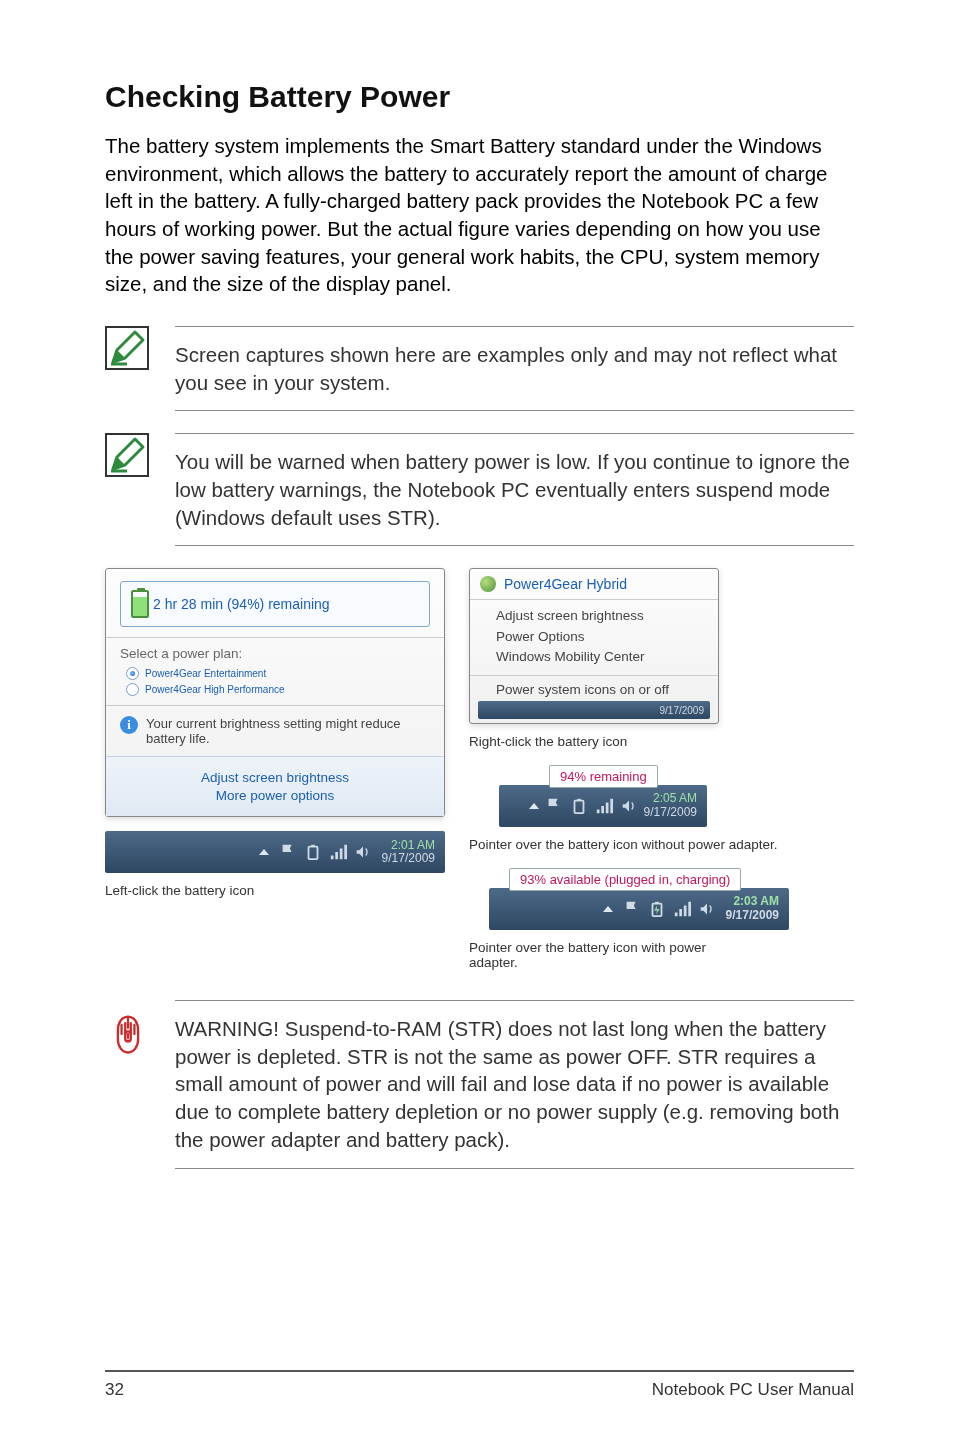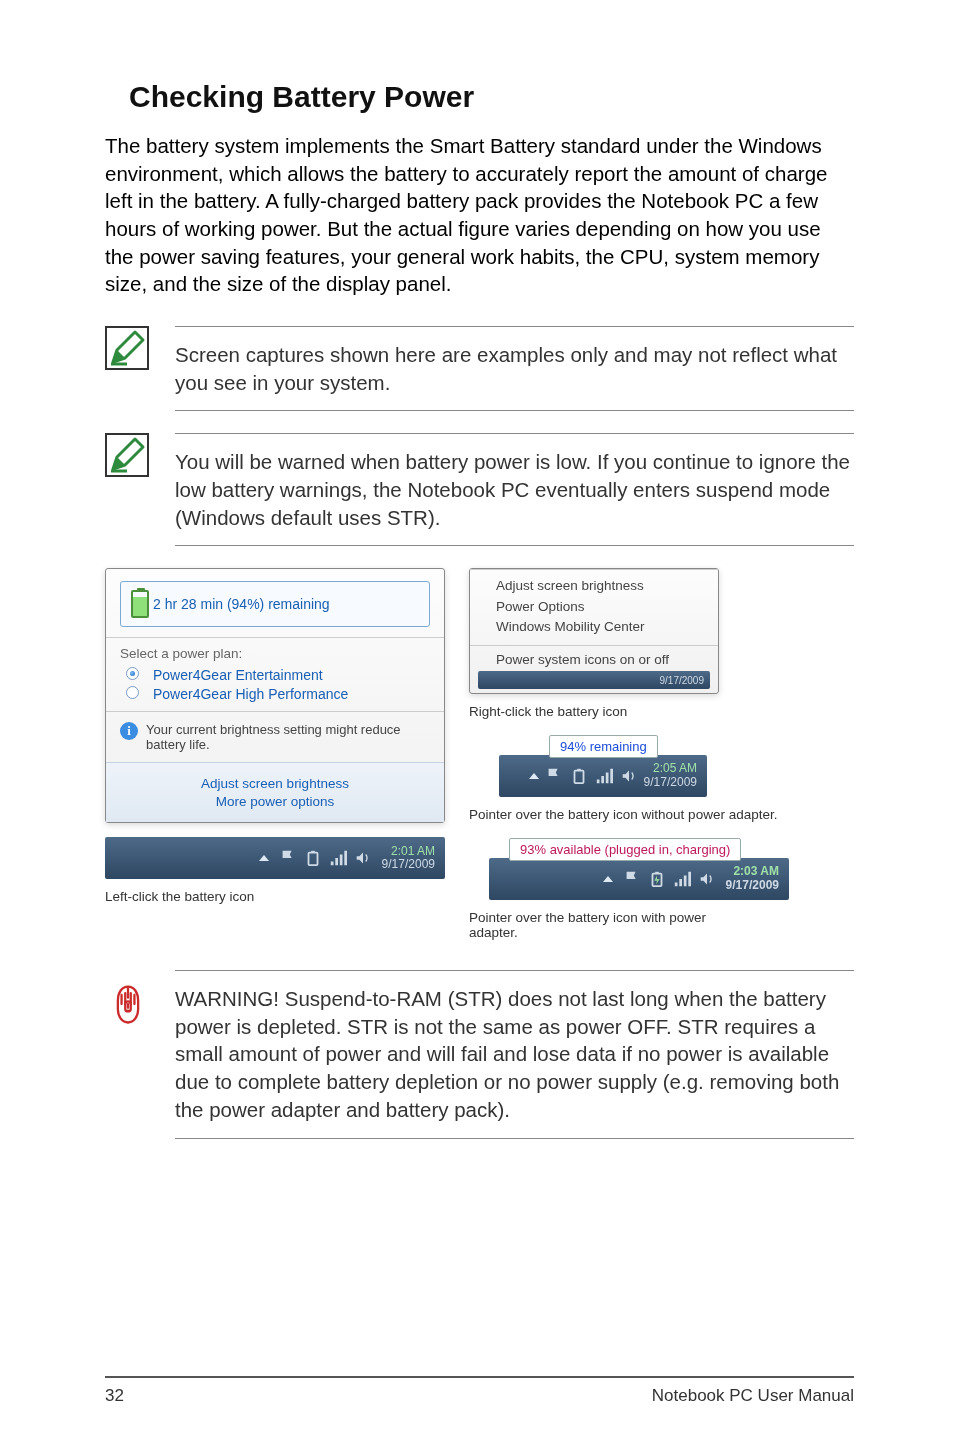--- a/index.html
+++ b/index.html
@@ -10,21 +10,20 @@
     font-family: "Segoe UI", "Helvetica Neue", Arial, sans-serif;
     color: #222;
     position: relative;
     padding: 80px 100px 0 105px;
   }
   h2.title {
     font-size: 30px;
     font-weight: 700;
     margin-bottom: 18px;
     color: #111;
-    margin-left: 24px;
   }
   .intro {
     font-size: 20.5px;
     line-height: 1.35;
     color: #000000;
     margin-bottom: 28px;
   }
   .note-row {
     display: flex;
     align-items: flex-start;
@@ -101,21 +100,21 @@
   .batt-ico::before {
     content:""; position:absolute; top:-4px; left:4px; width:8px; height:3px;
     background:#4c8f3a; border-radius:1px;
   }
   .remain-text { color: #1a5fb4; font-size: 14px; }
   .popup hr { border:0; border-top:1px solid #ccc; margin:0; }
   .popup .plan {
     padding: 8px 14px 6px 14px;
   }
   .plan-label { color:#666; margin-bottom:6px; }
-  .radio-row { display:flex; align-items:flex-start; gap:14px; margin: 3px 0 3px 6px; font-size:14px; }
+  .radio-row { display:flex; align-items:center; gap:6px; margin: 3px 0 3px 6px; font-size:10px; }
   .radio {
     width:13px; height:13px; border-radius:50%;
     border:1px solid #7a9cc6; display:inline-block; position:relative; background:#fff;
   }
   .radio.sel::after {
     content:""; position:absolute; inset:3px; border-radius:50%;
     background:radial-gradient(circle at 40% 40%, #7cc0ff, #1a5fb4);
   }
   .radio-text { color:#1a5fb4; }
   .popup .info {
@@ -187,21 +186,21 @@
     display:inline-block;
     border:1px solid #9aa;
     background:#fff;
     padding: 3px 10px;
     font-size:13px;
     border-radius:2px;
     margin-left: 80px;
     margin-bottom: -3px;
     position: relative;
     z-index: 2;
-    color: #1d4ed8;
+    color: #be185d;
   }
   .mini-taskbar {
     height: 42px;
     background: linear-gradient(#4d6a88,#2e4762);
     border-radius: 2px;
     display:flex; align-items:center; justify-content:flex-end;
     padding: 0 10px; gap:6px; color:#dfe9f3;
     width: 208px; margin-left: 30px;
   }
   .tooltip-wide {
@@ -221,21 +220,21 @@
     height: 42px;
     background: linear-gradient(#4d6a88,#2e4762);
     border-radius: 2px;
     display:flex; align-items:center; justify-content:flex-end;
     padding: 0 10px; gap:10px; color:#dfe9f3;
     width: 300px; margin-left: 20px; font-weight: bold;
   }
 
   .footer {
     position: absolute;
-    bottom: 32px;
+    bottom: 38px;
     left: 105px;
     right: 100px;
     border-top: 2px solid #555;
     display:flex;
     justify-content: space-between;
     font-size:17px;
     padding-top: 8px;
     color:#333;
   }
 
@@ -332,20 +331,24 @@
         <div class="am">2:01 AM</div>
         <div class="dt">9/17/2009</div>
       </div>
     </div>
 
     <div class="caption">Left-click the battery icon</div>
   </div>
 
   <div class="fig-right">
     <div class="ctx">
+      <div class="ctx-head">
+        <span class="ctx-leaf"></span>
+        <span>Power4Gear Hybrid</span>
+      </div>
       <hr>
       <div class="ctx-body">
         <div>Adjust screen brightness</div>
         <div>Power Options</div>
         <div>Windows Mobility Center</div>
       </div>
       <hr>
       <div class="ctx-foot">Power system icons on or off</div>
       <div class="ctx-taskbar-strip">
         <span>9/17/2009</span>

